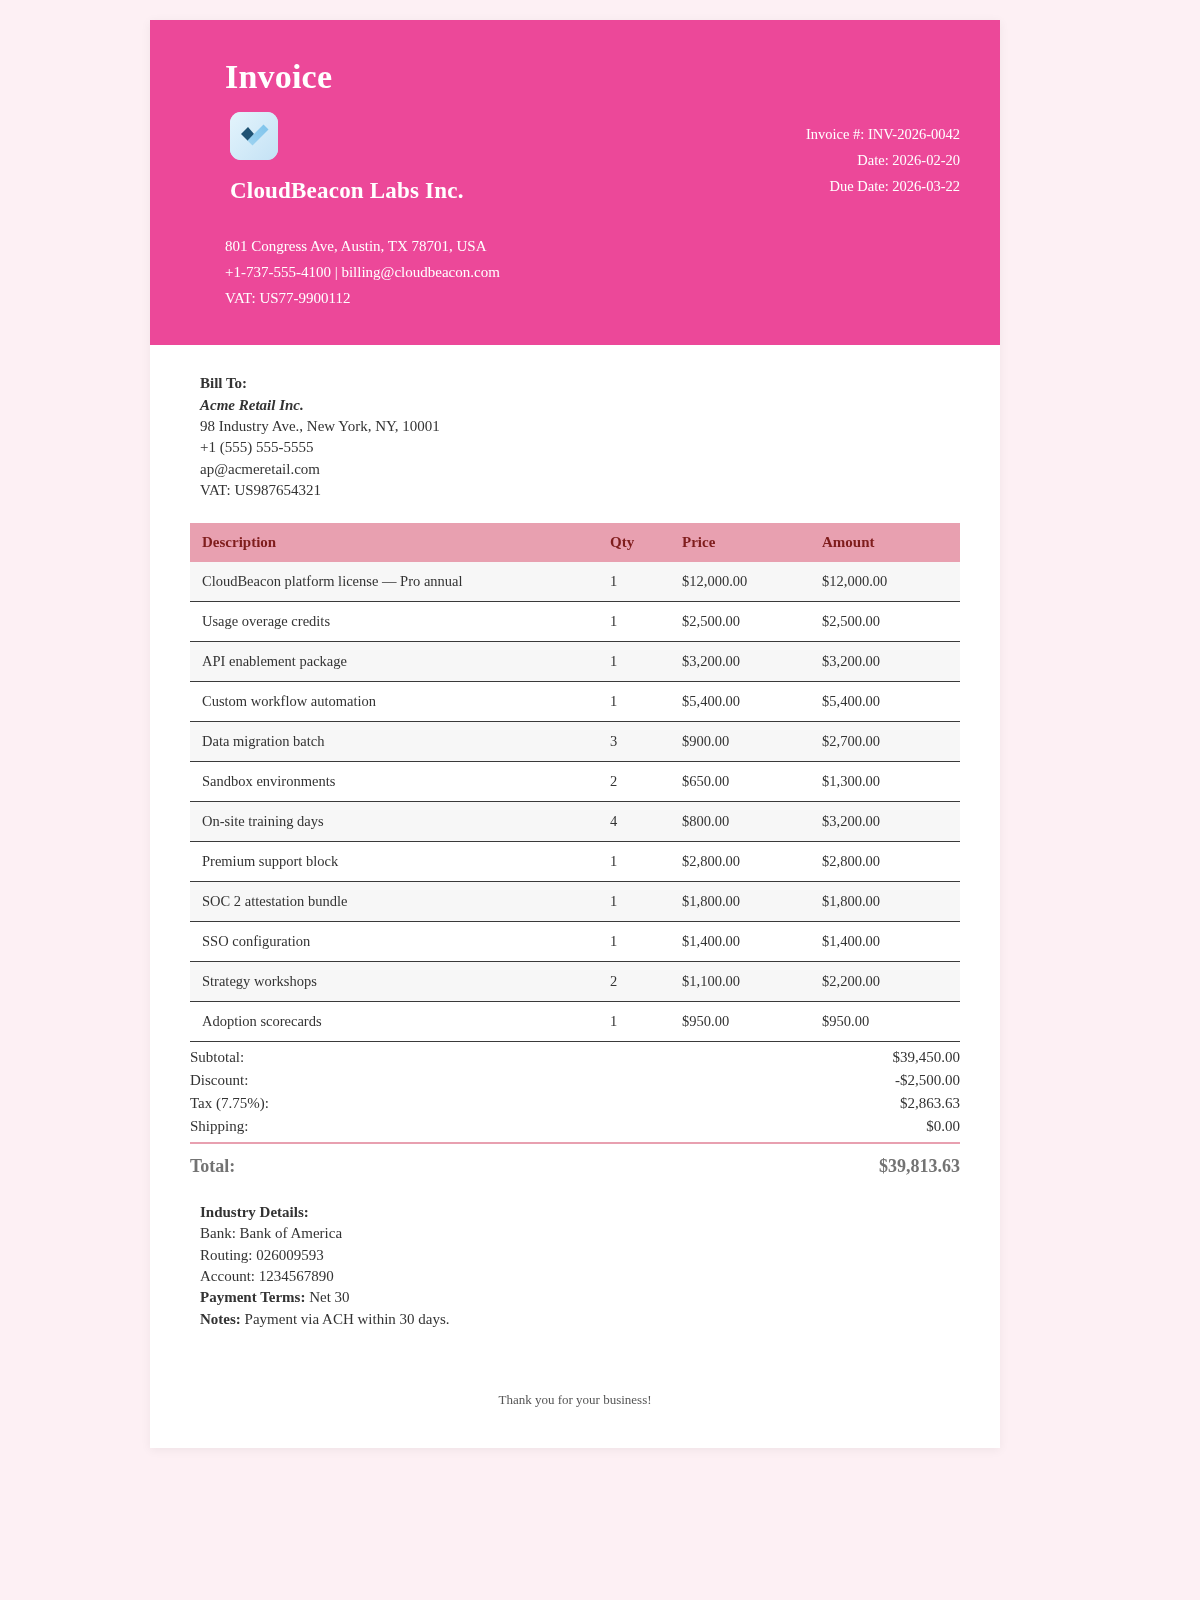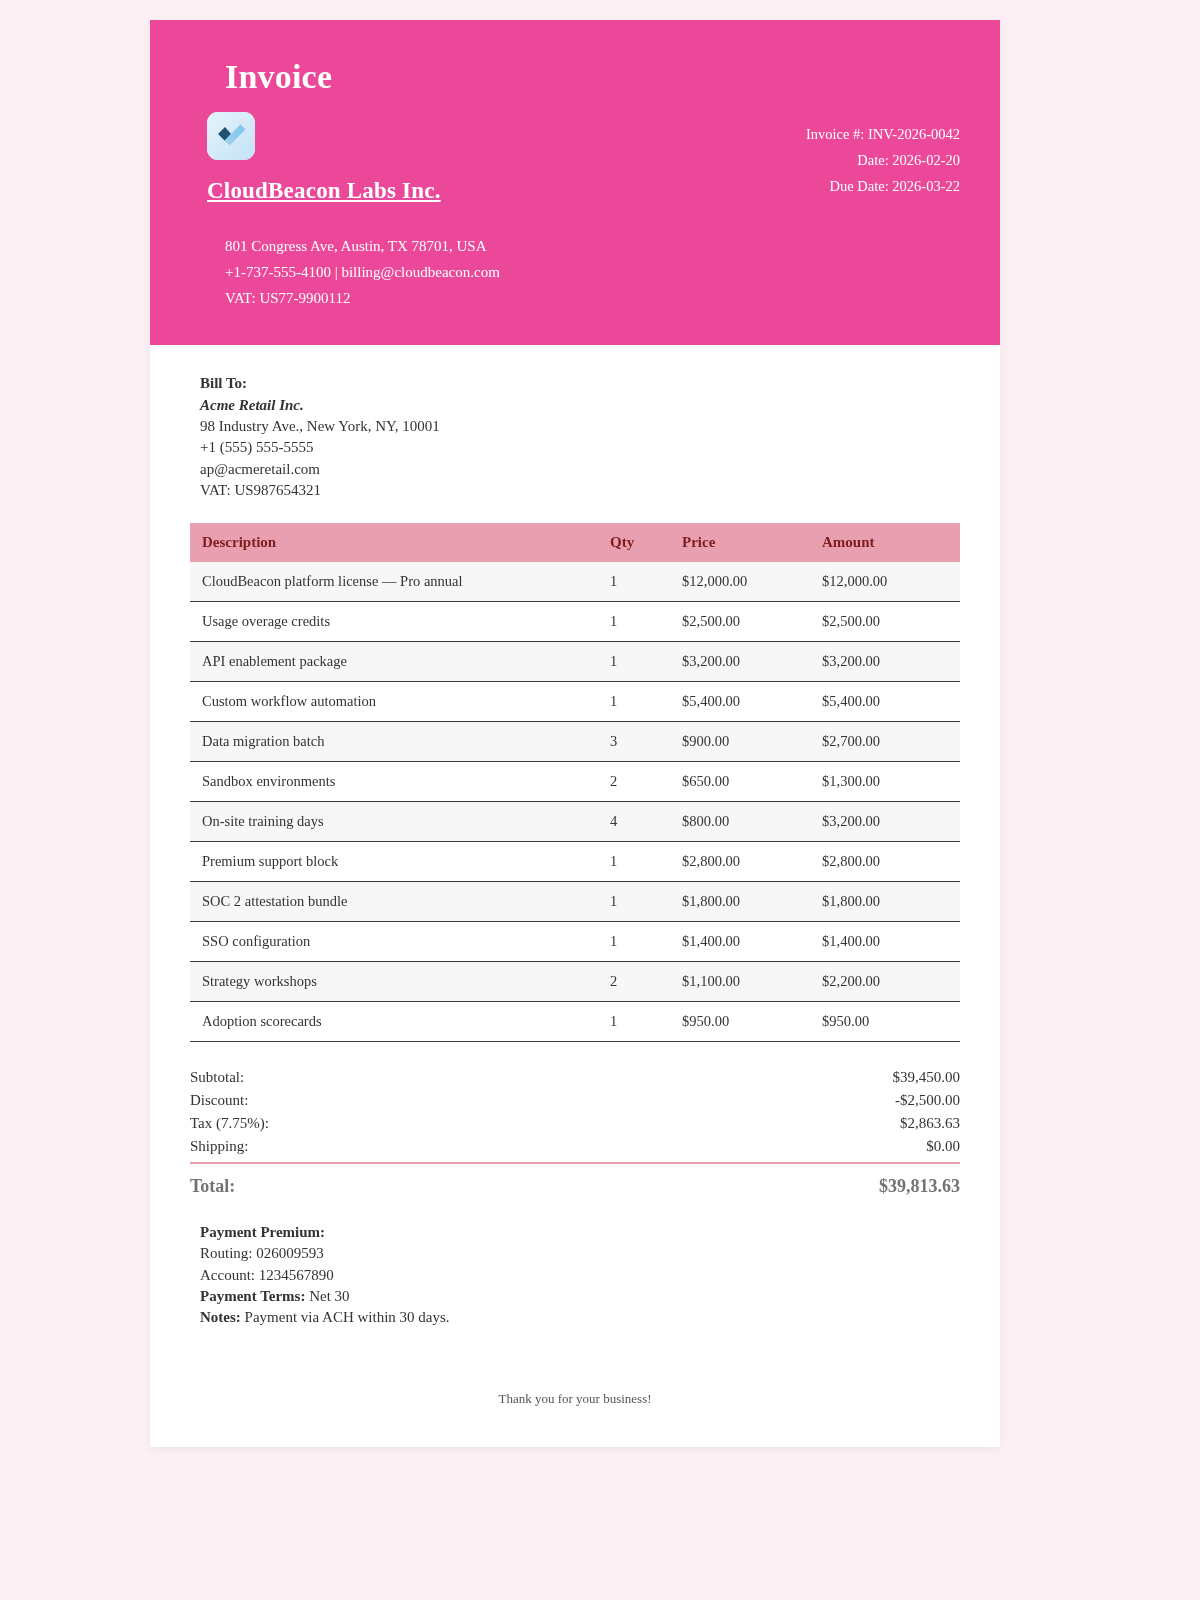--- a/index.html
+++ b/index.html
@@ -37,23 +37,22 @@
     position: relative;
     min-height: 320px;
   }
   .header-title {
     font-size: 34px;
     font-weight: bold;
     letter-spacing: 0.2px;
     margin: 8px 0 0 35px;
   }
   .brand-block {
-    margin-left: 17px;
+    margin-left: 40px;
     margin-top: 16px;
-    text-decoration: underline;
   }
   .logo {
     width: 48px;
     height: 48px;
     border-radius: 11px;
     background: linear-gradient(150deg, #dff1fb 0%, #cfe9f8 55%, #c7e4f6 100%);
     display: block;
     position: relative;
   }
   .logo svg { display: block; }
@@ -111,21 +110,21 @@
   table.items tbody td {
     padding: 11px 12px;
     border-bottom: 1px solid #3a3a3a;
     vertical-align: middle;
   }
   table.items tbody tr:nth-child(odd) td { background: #f7f7f7; }
   table.items tbody tr:nth-child(even) td { background: #ffffff; }
 
   
   .totals {
-    margin-top: 24px;
+    margin-top: 4px;
     width: 100%;
     border-collapse: collapse;
     font-size: 15px;
   }
   .totals td {
     padding: 3px 0;
   }
   .totals td.val { text-align: right; }
   .totals tr.total-row td {
     border-top: 2px solid #e8a0b0;
@@ -315,21 +314,22 @@
               <td></td>
             </tr>
           <tr class="total-row">
             <td>Total:</td>
             <td class="val">$39,813.63</td>
           </tr>
         </tbody>
       </table>
 
       <div class="payment">
-        <div class="hd">Payment Premium:</div>
+        <div class="hd">Industry Details:</div>
+        <div>Bank: Bank of America</div>
         <div>Routing: 026009593</div>
         <div>Account: 1234567890</div>
         <div><span class="k">Payment Terms:</span> <span>Net 30</span></div>
         <div><span class="k">Notes:</span> <span>Payment via ACH within 30 days.</span></div>
       </div>
 
       <div class="footer">Thank you for your business!</div>
     </div>
   </div>
 </div>

